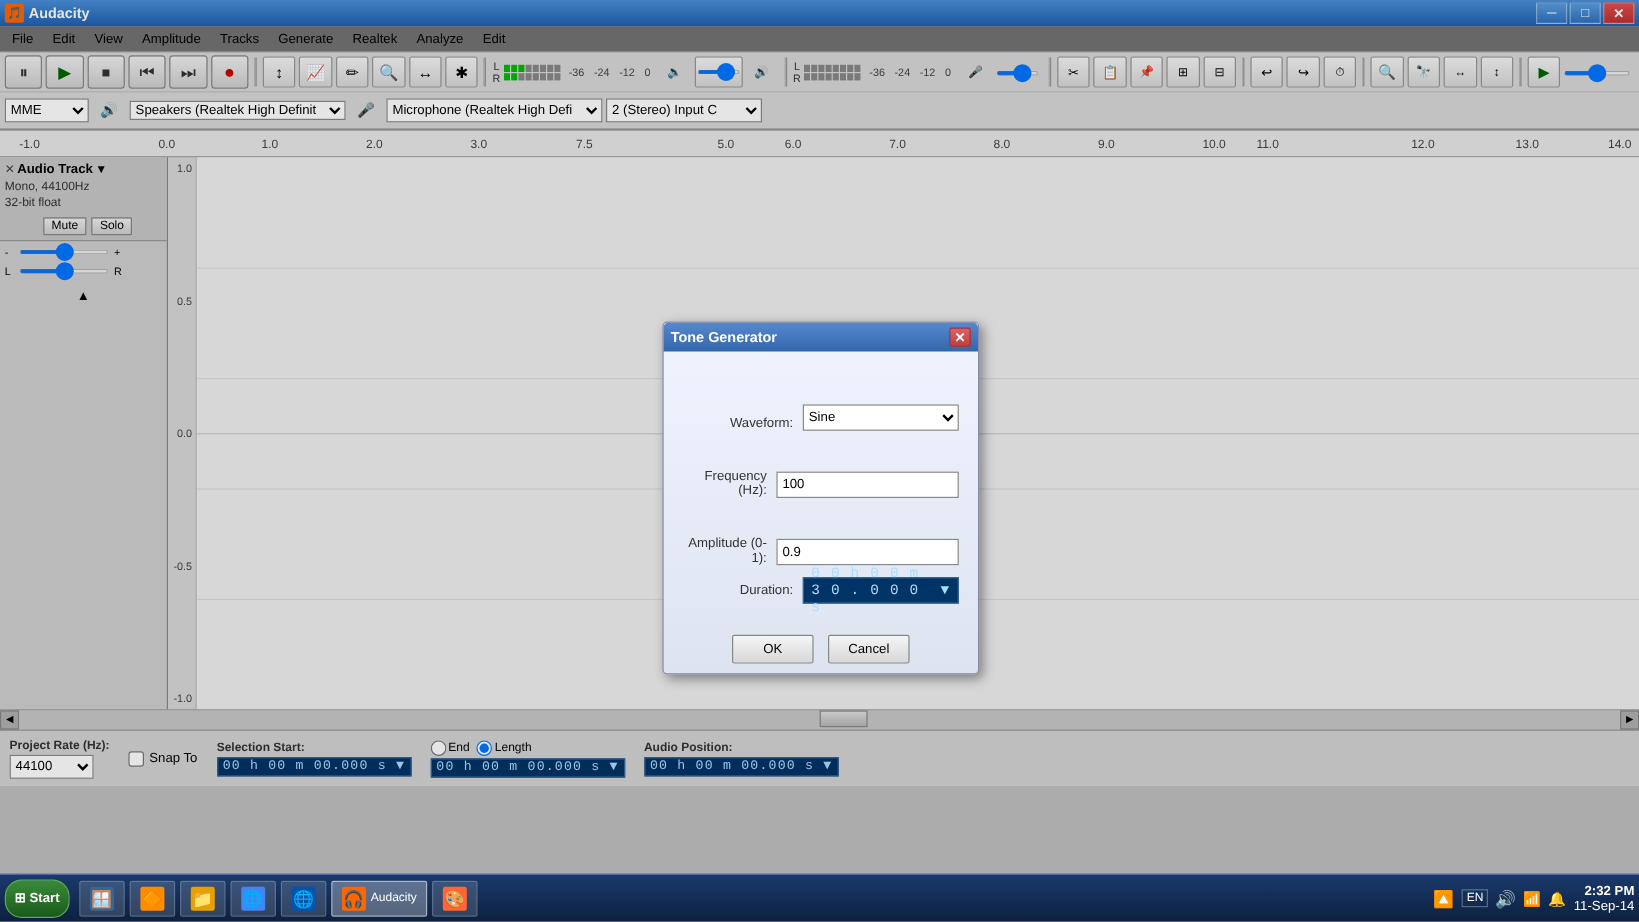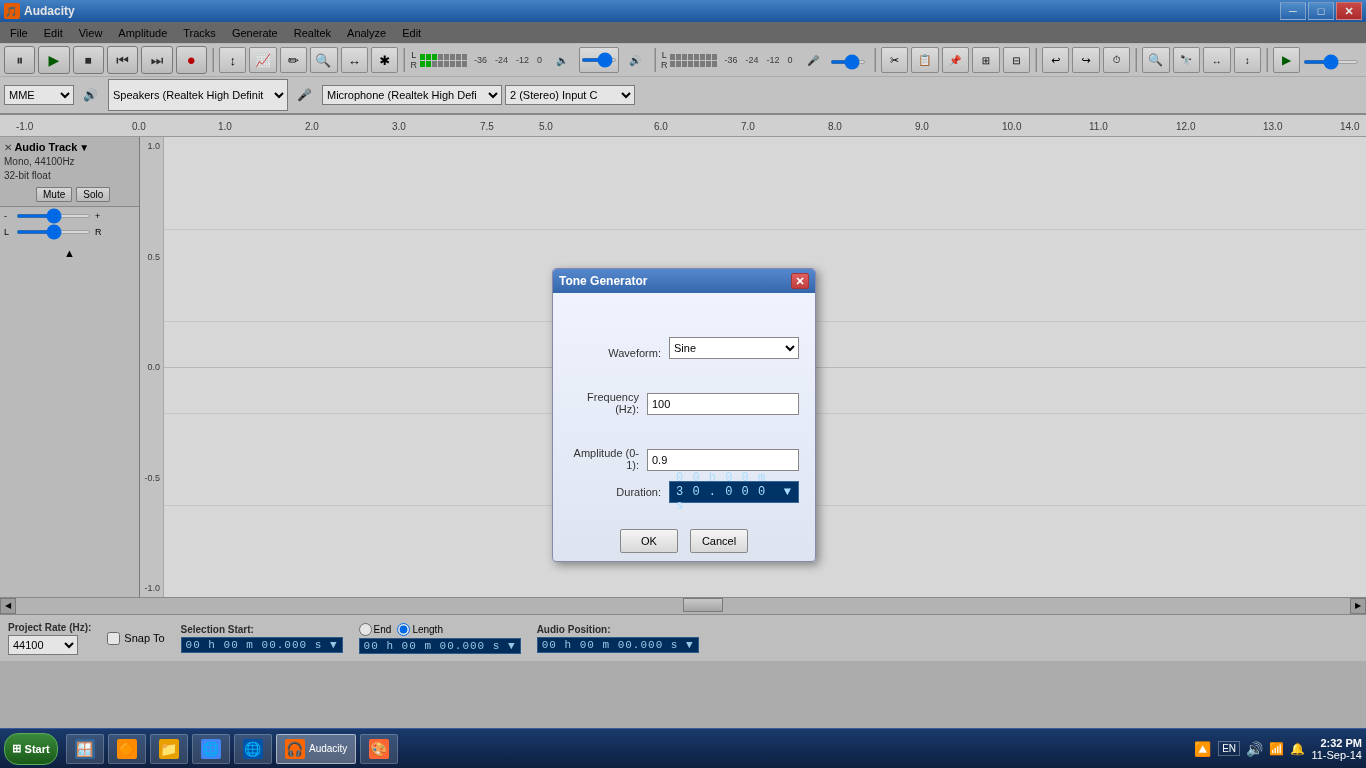--- a/index.html
+++ b/index.html
@@ -283,21 +283,21 @@
       letter-spacing: 1px;
       flex: 1;
       height: 22px;
       display: flex; align-items: center;
     }
     #dialog-buttons {
       display: flex; justify-content: center; gap: 12px;
       padding: 4px 0 8px 0;
     }
     .dialog-btn {
-      width: 58px; height: 24px;
+      width: 68px; height: 24px;
       border: 1px solid #888;
       background: linear-gradient(to bottom, #f5f5f5, #d8d8d8);
       font-size: 11px; cursor: pointer;
       border-radius: 2px;
     }
 
     
     .wave-line {
       position: absolute;
       width: 100%;
@@ -468,21 +468,21 @@
     <div style="width:60px;">
       <input type="range" style="width: 56px;" min="0" max="100" value="50">
     </div>
   </div>
 
   <div class="toolbar-row">
     <select style="height:20px;font-size:11px;border:1px solid #888;background:white;width:70px;">
       <option>MME</option>
     </select>
     <div class="tb-btn" style="font-size:12px;border:none;background:none;">🔊</div>
-    <select style="height:32px;font-size:11px;border:1px solid #888;background:white;width:180px;">
+    <select style="height:16px;font-size:11px;border:1px solid #888;background:white;width:180px;">
       <option>Speakers (Realtek High Definit</option>
     </select>
     <div class="tb-btn" style="font-size:12px;border:none;background:none;">🎤</div>
     <select style="height:20px;font-size:11px;border:1px solid #888;background:white;width:180px;">
       <option>Microphone (Realtek High Defi</option>
     </select>
     <select style="height:20px;font-size:11px;border:1px solid #888;background:white;width:130px;">
       <option>2 (Stereo) Input C</option>
     </select>
   </div>
@@ -490,27 +490,27 @@
 
 <div id="ruler">
   <div style="position:relative;width:100%;height:100%;">
 
     <span class="ruler-mark" style="left:16px;">-1.0</span>
     <span class="ruler-mark" style="left:132px;">0.0</span>
     <span class="ruler-mark" style="left:218px;">1.0</span>
     <span class="ruler-mark" style="left:305px;">2.0</span>
     <span class="ruler-mark" style="left:392px;">3.0</span>
     <span class="ruler-mark" style="left:480px;">7.5</span>
-    <span class="ruler-mark" style="left:539px;">5.0</span>
+    <span class="ruler-mark" style="left:598px;">5.0</span>
     <span class="ruler-mark" style="left:654px;">6.0</span>
     <span class="ruler-mark" style="left:741px;">7.0</span>
     <span class="ruler-mark" style="left:828px;">8.0</span>
     <span class="ruler-mark" style="left:915px;">9.0</span>
     <span class="ruler-mark" style="left:1002px;">10.0</span>
-    <span class="ruler-mark" style="left:1089px;margin-top:22px;">11.0</span>
+    <span class="ruler-mark" style="left:1047px;margin-top:22px;">11.0</span>
     <span class="ruler-mark" style="left:1176px;">12.0</span>
     <span class="ruler-mark" style="left:1263px;">13.0</span>
     <span class="ruler-mark" style="left:1340px;">14.0</span>
   </div>
 </div>
 
 <div id="main-area">
 
   <div id="track-header">
     <div id="track-info">

